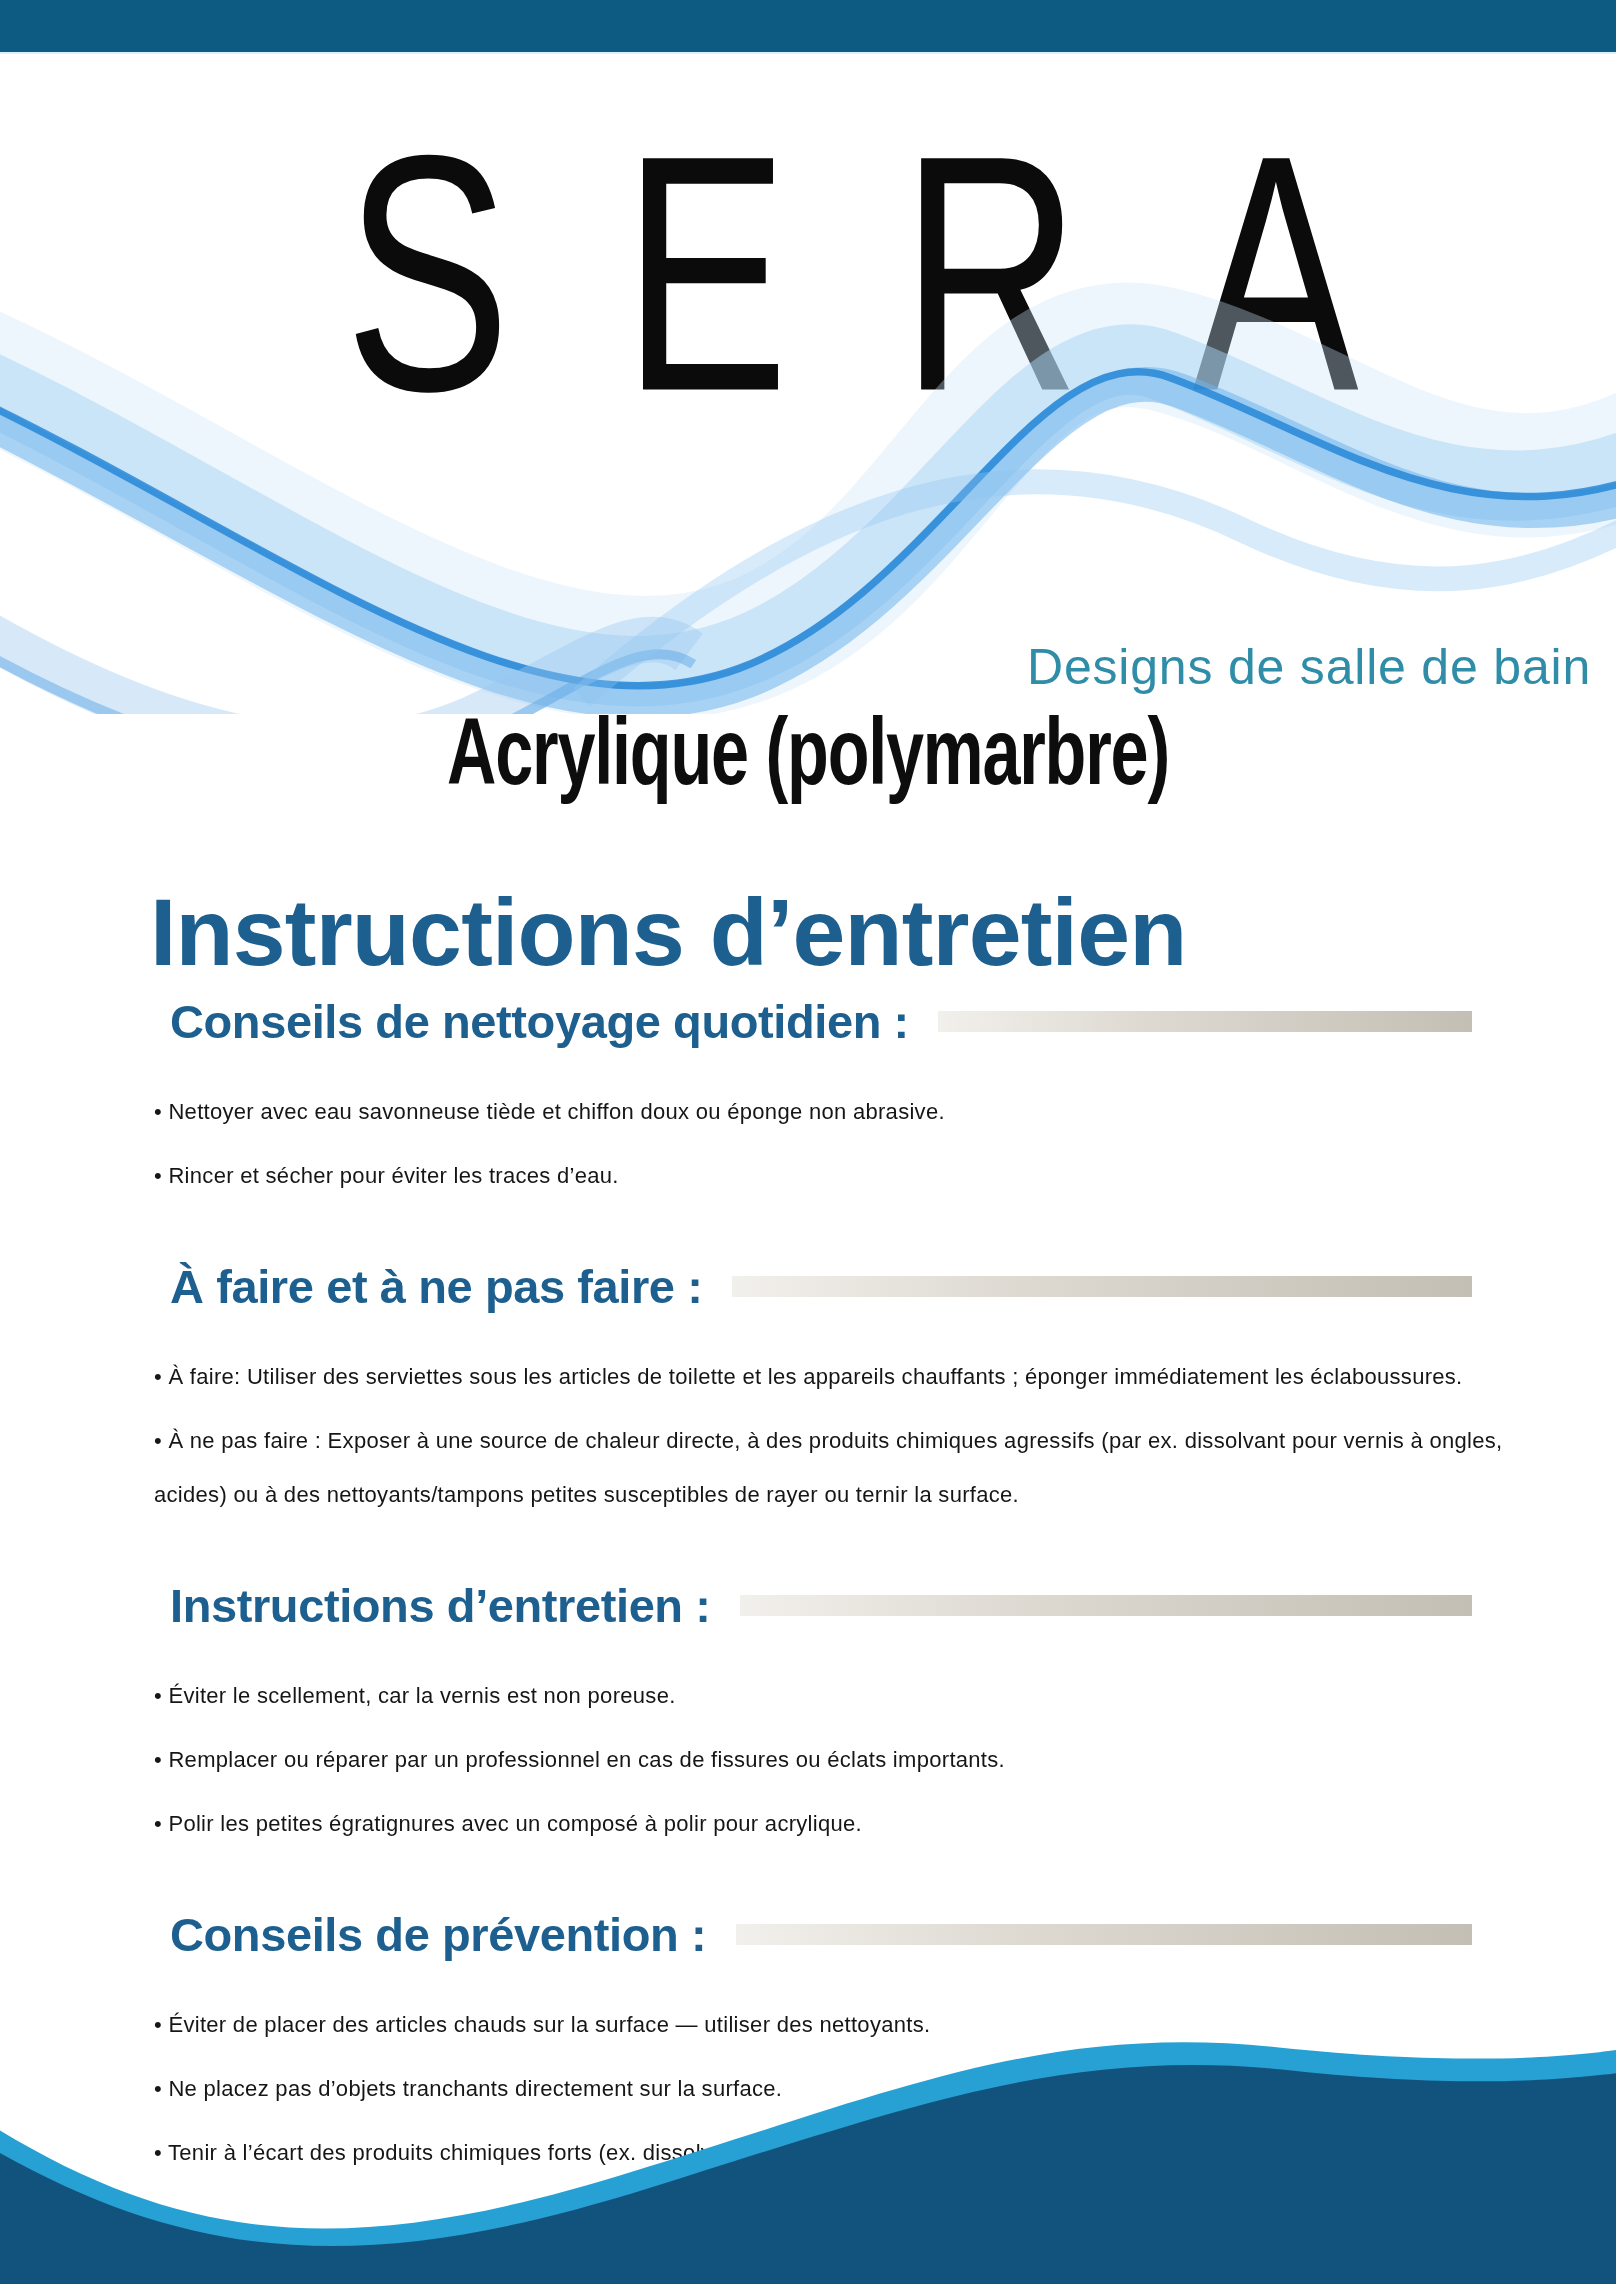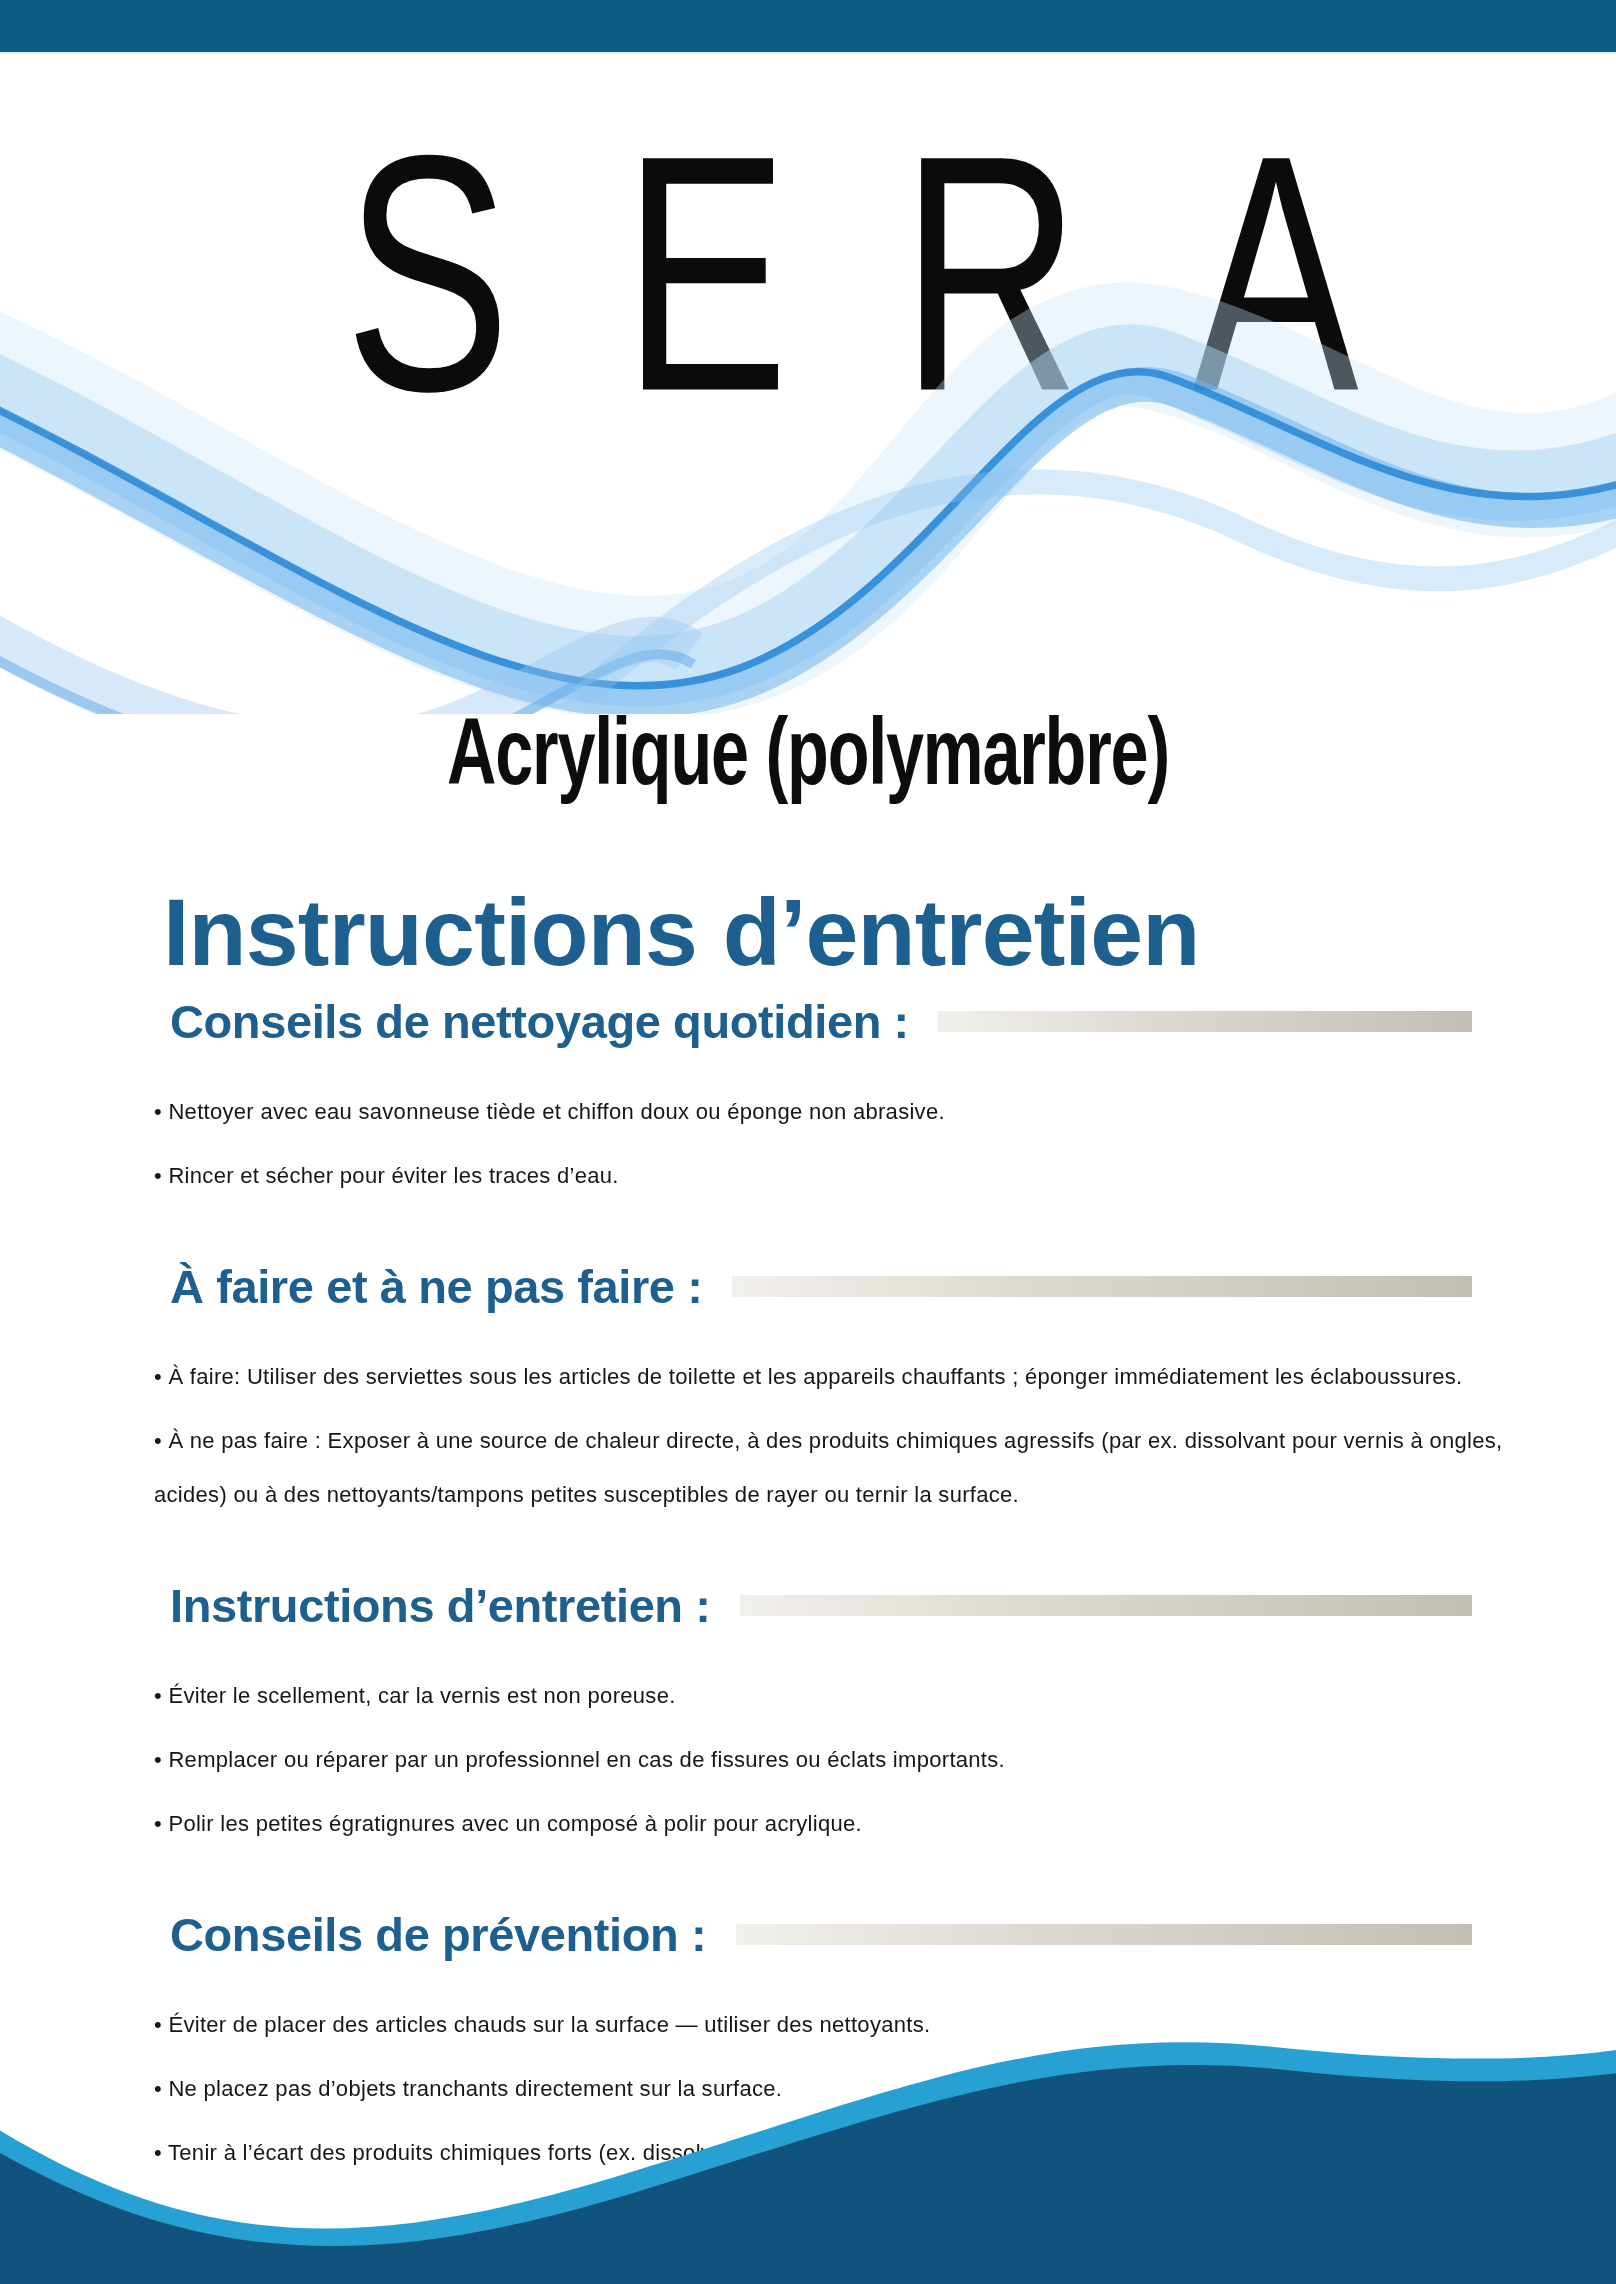--- a/index.html
+++ b/index.html
@@ -31,21 +31,21 @@
   }
   
   .product{
     position:absolute;top:699px;left:0;width:100%;text-align:center;
     font-size:95px;font-weight:700;color:#0d0d0d;line-height:1.1;
     transform:scaleX(.72);transform-origin:center;letter-spacing:-1.7px;
     white-space:nowrap;
   }
   
   .main-title{
-    position:absolute;top:814px;left:163px;
+    position:absolute;top:814px;left:150px;
     font-size:95px;font-weight:700;color:var(--heading_blue,#1d5f8e);
     letter-spacing:-0.8px;white-space:nowrap;
   }
   
   .sections{position:absolute;top:978px;left:154px;width:1424px;}
   .sec{margin-bottom:40px;}
   .sec-head{display:flex;align-items:center;margin-bottom:20px;}
   .sec-title{
     margin:16px;font-size:47px;font-weight:700;color:var(--heading_blue,#1d5f8e);
     white-space:nowrap;letter-spacing:-0.4px;
@@ -73,20 +73,21 @@
   <svg class="swoosh" viewBox="0 0 1946 540" preserveAspectRatio="none" aria-hidden="true">
     <path d="M -60,110 C 300,270 620,545 890,455 C 1130,375 1190,50 1400,100 C 1600,148 1760,330 1990,215" fill="none" stroke="#cfe6fa" stroke-width="150" opacity="0.35"></path>
     <path d="M -50,130 C 320,300 620,560 880,470 C 1120,388 1240,60 1400,120 C 1590,190 1750,330 1990,230" fill="none" stroke="#a8d4f4" stroke-width="85" opacity="0.5"></path>
     <path d="M -50,170 C 340,360 640,600 900,500 C 1140,405 1260,90 1420,150 C 1610,220 1760,350 1990,270" fill="none" stroke="#6fb5ec" stroke-width="42" opacity="0.55"></path>
     <path d="M -50,150 C 330,330 630,580 890,485 C 1130,395 1250,75 1410,135 C 1600,205 1755,335 1990,250" fill="none" stroke="#1f82d4" stroke-width="9" opacity="0.8"></path>
     <path d="M -40,430 C 180,560 390,625 570,545 C 700,485 770,420 830,465" fill="none" stroke="#9cc9ef" stroke-width="55" opacity="0.4"></path>
     <path d="M -40,455 C 190,585 400,645 580,565 C 705,505 775,440 835,480" fill="none" stroke="#5da8e5" stroke-width="12" opacity="0.5"></path>
     <path d="M 700,520 C 950,300 1210,180 1500,320 C 1700,415 1850,380 1990,300" fill="none" stroke="#8ec6f2" stroke-width="30" opacity="0.35"></path>
   </svg>
 
+  <div class="tagline">Designs de salle de bain</div>
 
   <div class="product">Acrylique (polymarbre)</div>
 
   <h1 class="main-title">Instructions d’entretien</h1>
 
   <div class="sections">
   <section class="sec">
     <div class="sec-head">
       <h2 class="sec-title">Conseils de nettoyage quotidien :</h2>
       <div class="sec-bar"></div>

